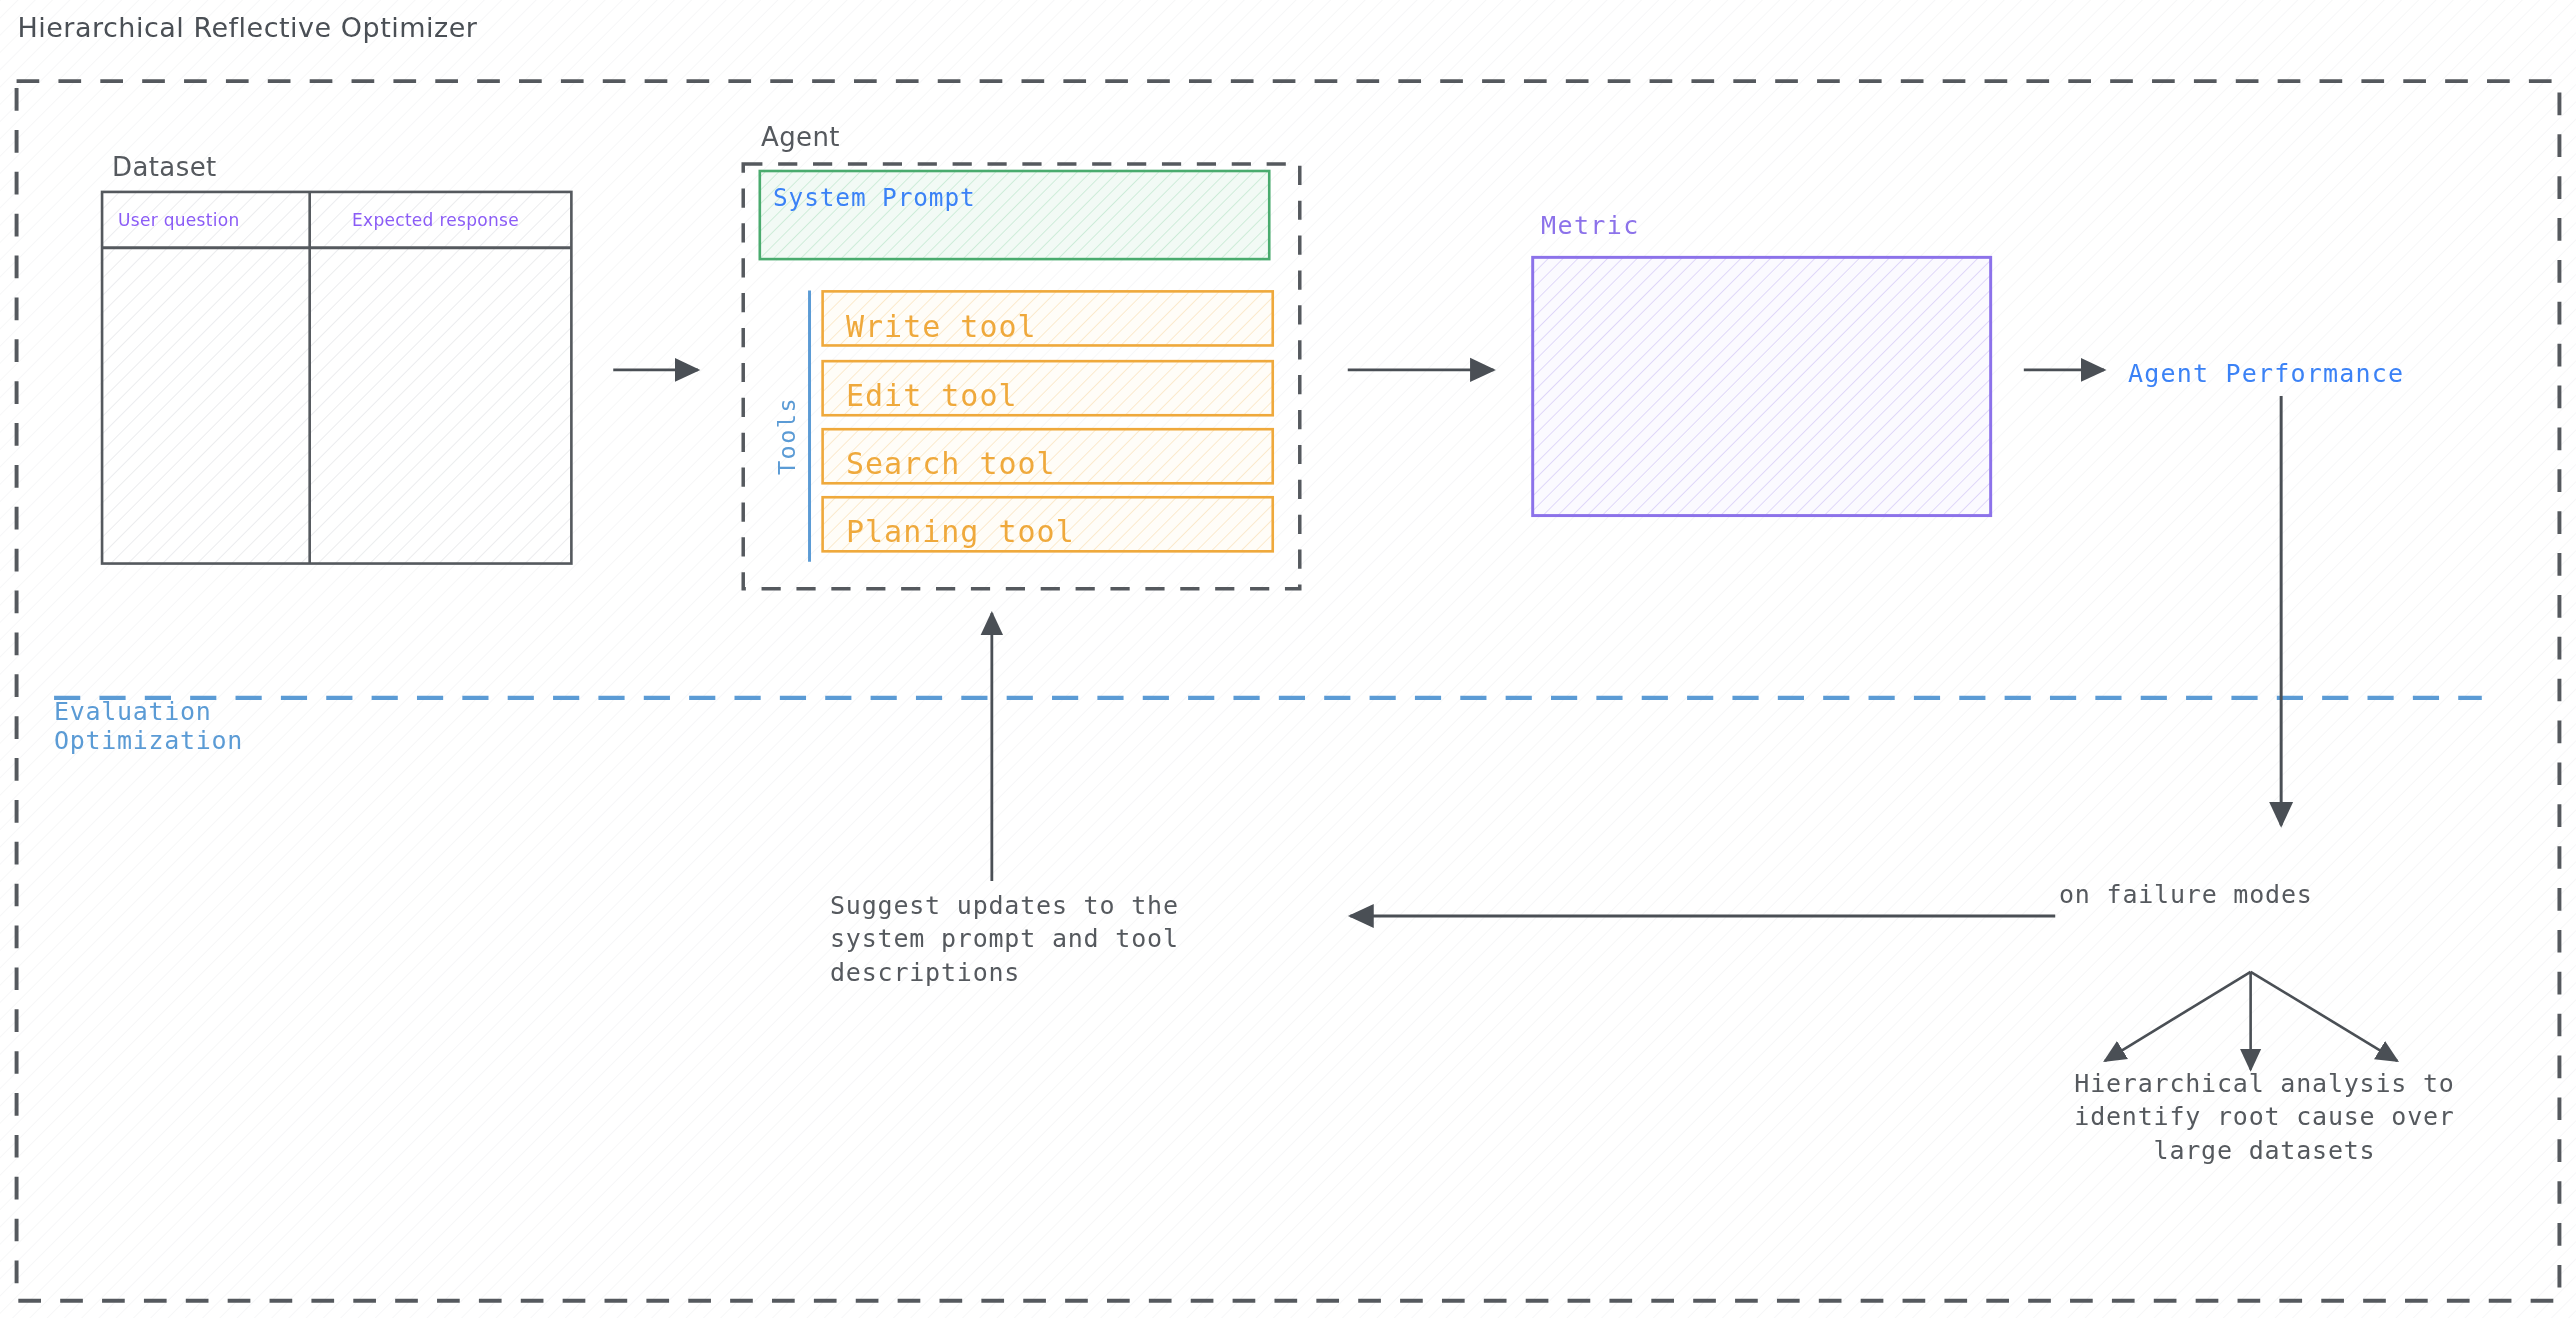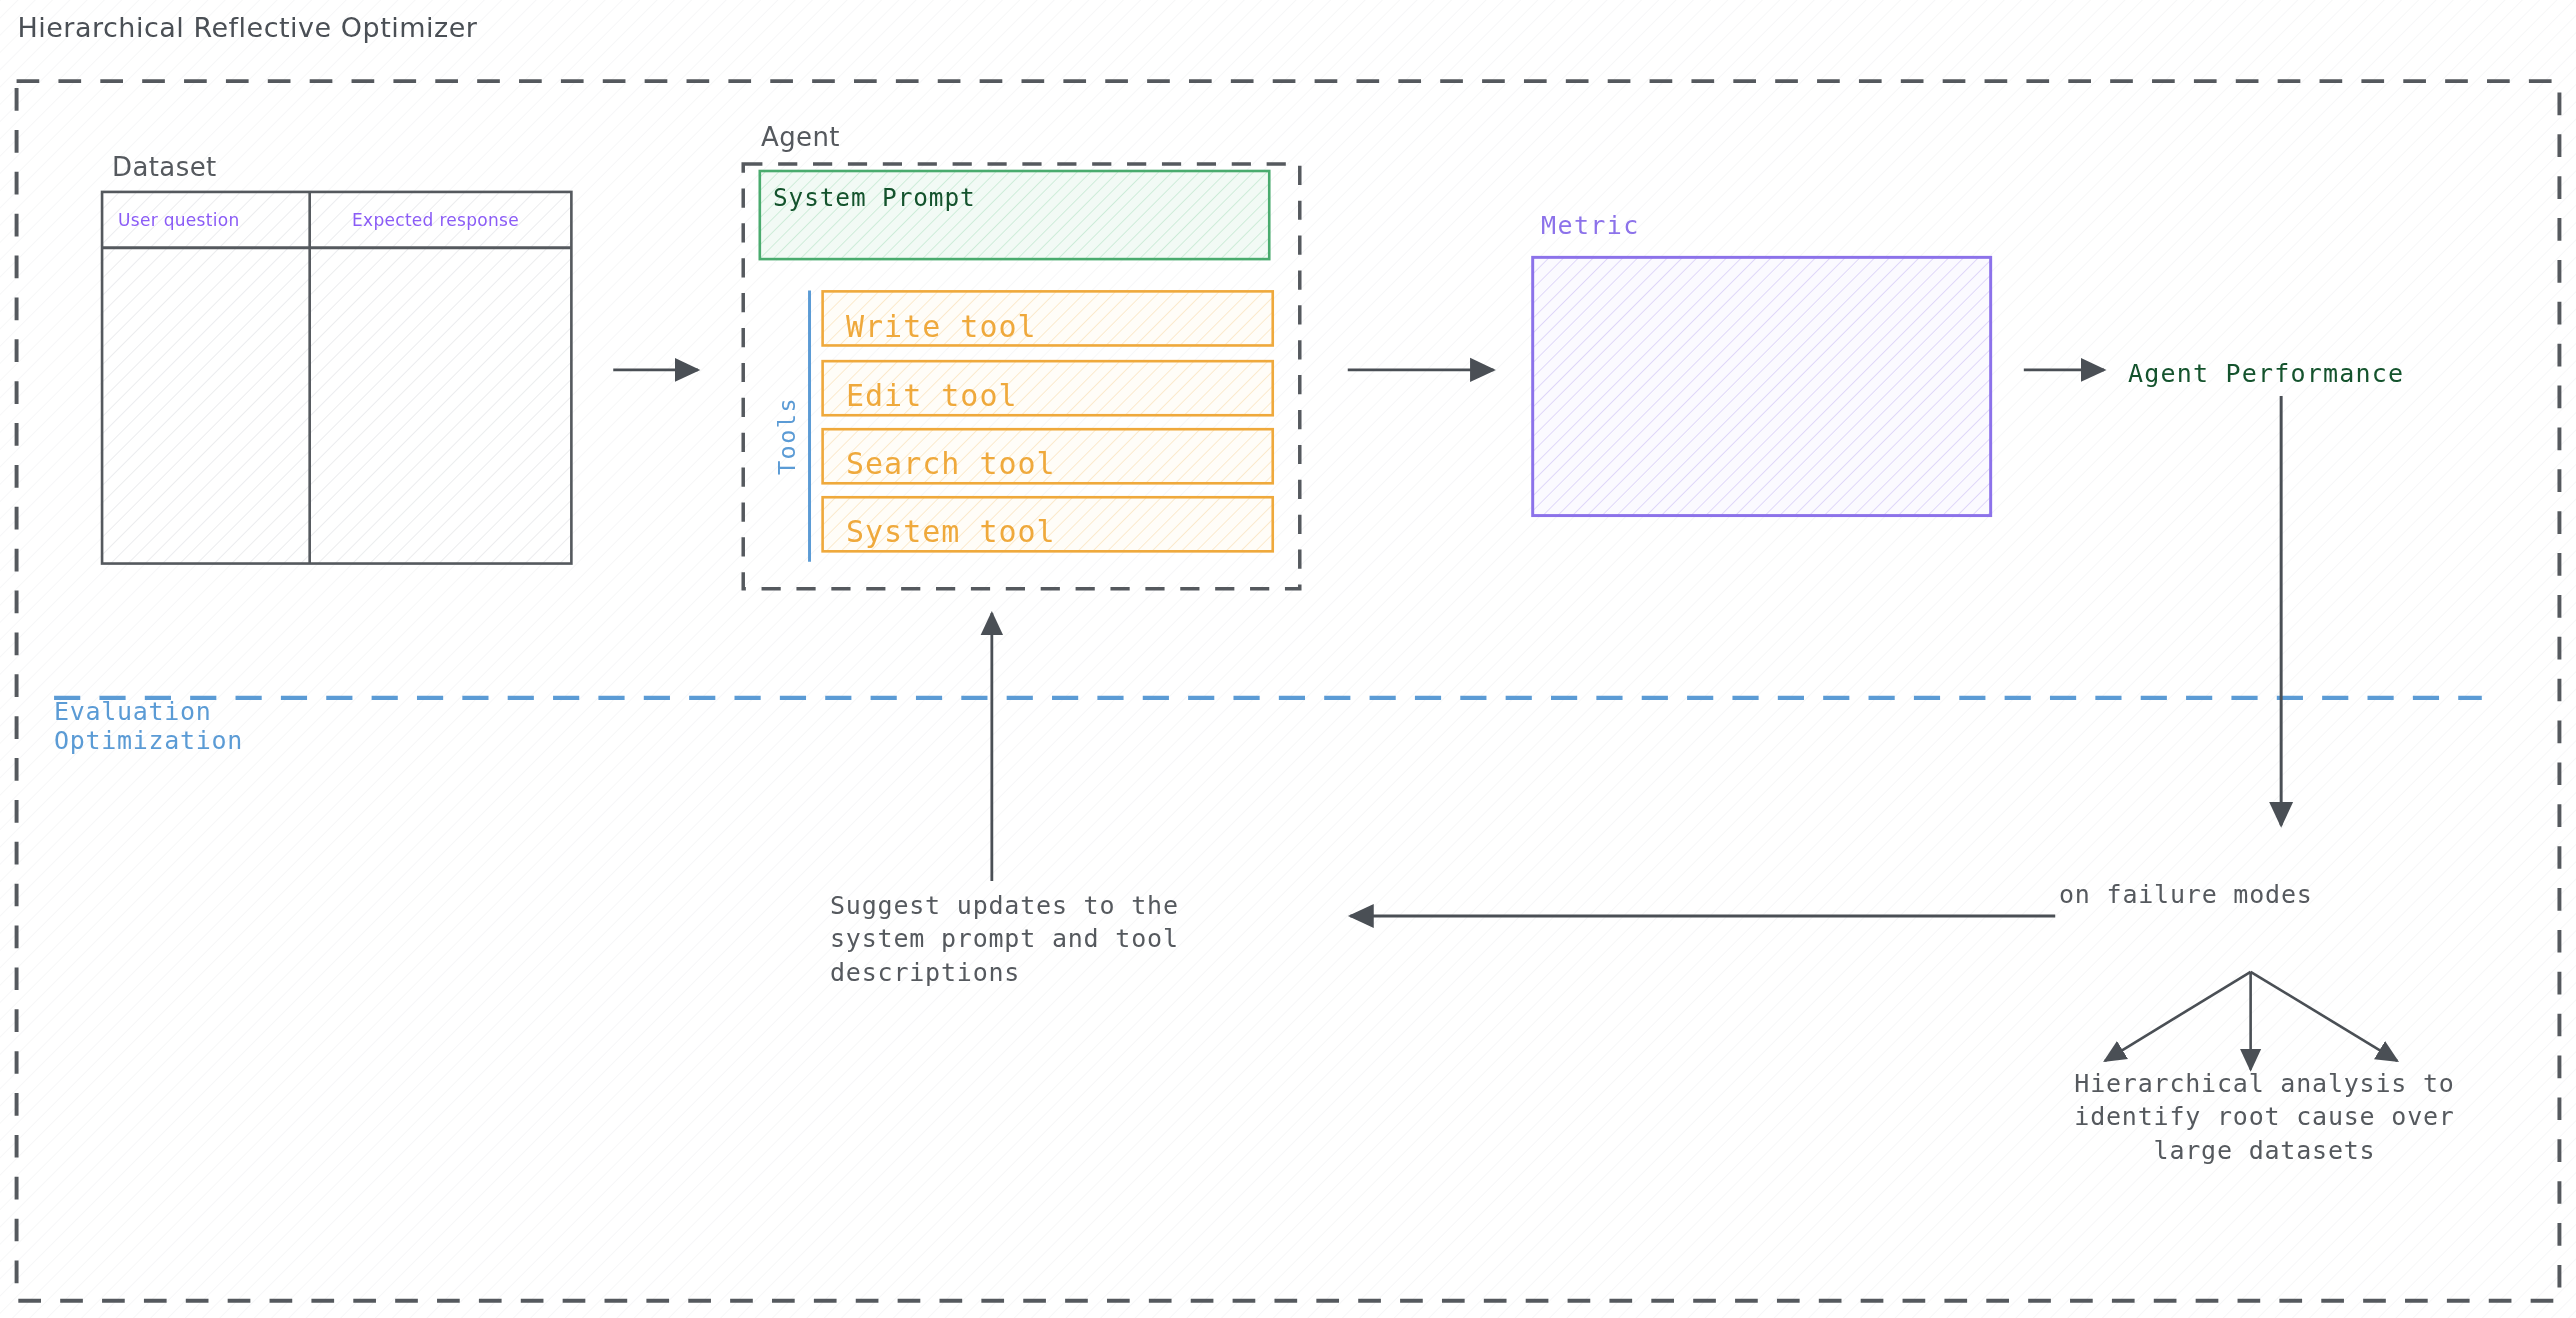--- a/index.html
+++ b/index.html
@@ -12,21 +12,21 @@
 
   
   .t{position:absolute;white-space:pre;line-height:1.32;}
   .hand{font-family:"DejaVu Sans", sans-serif;}
   .mono{font-family:"DejaVu Sans Mono", monospace;}
 
   .title-text{font-size:27px;color:#4a4f55;letter-spacing:0.5px;}
   .sect-label{font-size:26px;color:#55595e;letter-spacing:0.4px;}
   .tbl-head{font-size:17px;color:#8b5cf6;letter-spacing:0.3px;}
 
-  .green-txt{color:#14532d;}
+  .green-txt{color:#3b82f6;}
   .orange-txt{color:#efa93c;}
   .purple-txt{color:#8c72ea;}
   .blue-txt{color:#5b9bd5;}
 
   .sysprompt-lbl{font-size:24.4px;letter-spacing:0.9px;}
   .tool-lbl{font-size:30px;letter-spacing:1px;}
   .metric-lbl{font-size:25px;letter-spacing:1.4px;}
   .perf-lbl{font-size:25px;letter-spacing:1.2px;}
   .tools-rot{
     font-size:23.6px;letter-spacing:1.4px;
@@ -134,21 +134,21 @@
   <div class="t tbl-head hand" style="left:352px;top:209px;">Expected response</div>
 
   <div class="t sect-label hand" style="left:761px;top:120px;">Agent</div>
   <div class="t sysprompt-lbl mono green-txt" style="left:773px;top:182px;">System Prompt</div>
 
   <div class="t tools-rot mono blue-txt" style="left:772px;top:475px;">Tools</div>
 
   <div class="t tool-lbl mono orange-txt" style="left:846px;top:307px;">Write tool</div>
   <div class="t tool-lbl mono orange-txt" style="left:846px;top:376px;">Edit tool</div>
   <div class="t tool-lbl mono orange-txt" style="left:846px;top:444px;">Search tool</div>
-  <div class="t tool-lbl mono orange-txt" style="left:846px;top:512px;">System tool</div>
+  <div class="t tool-lbl mono orange-txt" style="left:846px;top:512px;">Planing tool</div>
 
   <div class="t metric-lbl mono purple-txt" style="left:1541px;top:209px;">Metric</div>
 
   <div class="t perf-lbl mono green-txt" style="left:2128px;top:357px;">Agent Performance</div>
 
   <div class="t lane-lbl mono blue-txt" style="left:54px;top:659px;margin-top:36px;">Evaluation</div>
   <div class="t lane-lbl mono blue-txt" style="left:54px;top:724px;">Optimization</div>
 
   <div style="position:absolute;left:2059px;top:878px;width:489px;">
     <div class="body-txt mono">on failure modes</div>

